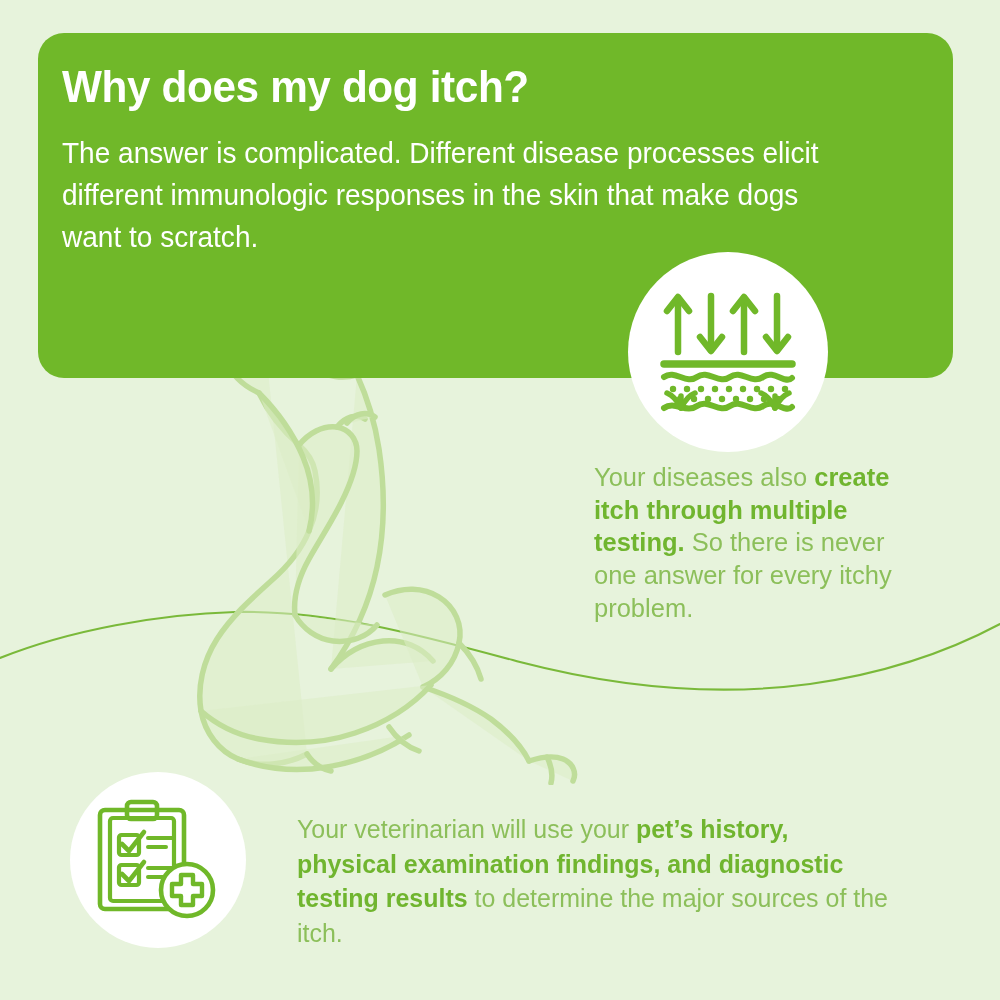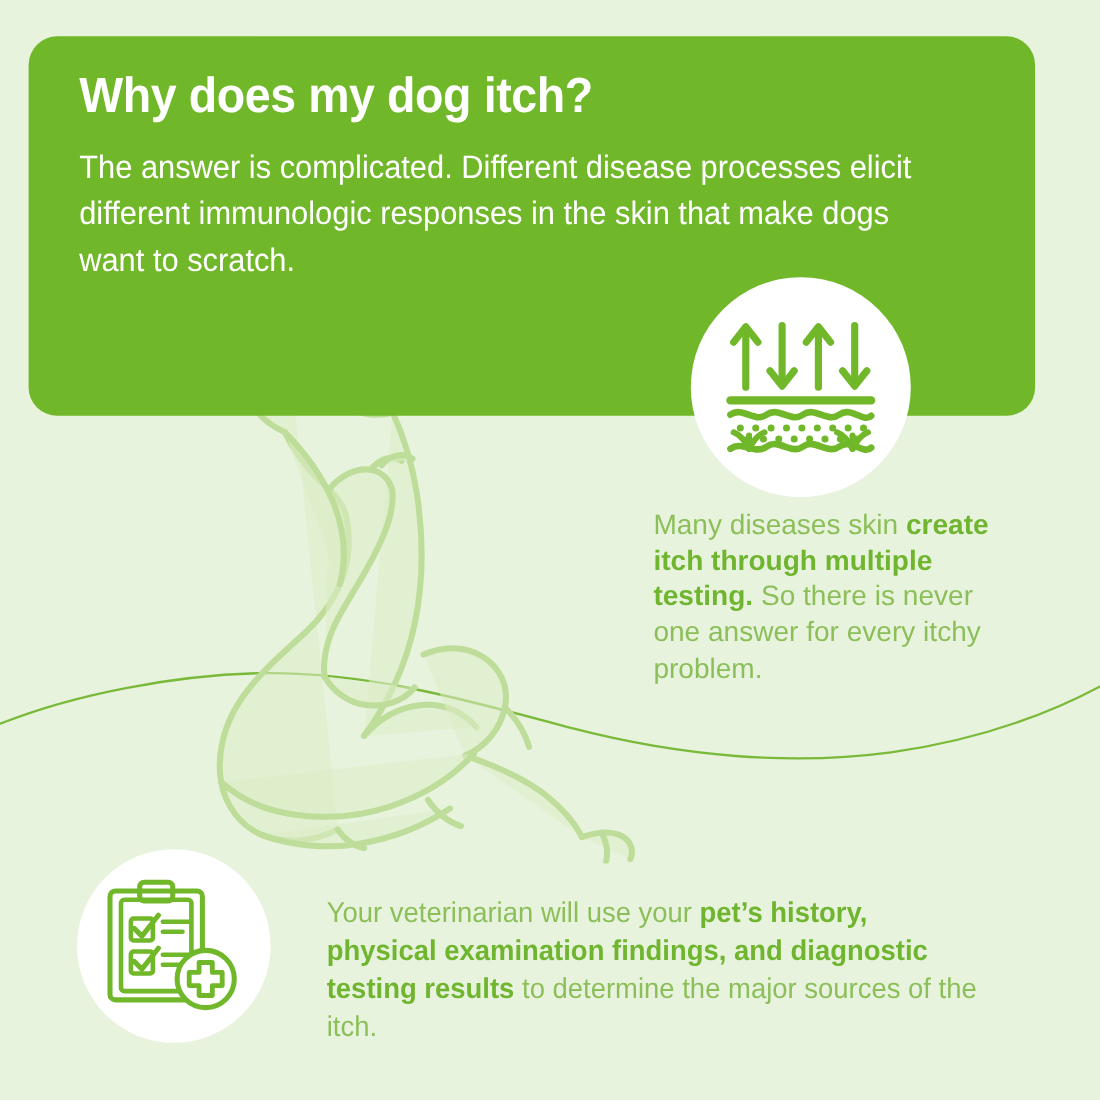--- a/index.html
+++ b/index.html
@@ -39,28 +39,28 @@
     left: 55px;
     top: 265px;
     width: 560px;
     height: 520px;
     pointer-events: none;
   }
 
   
   .header-panel {
     position: absolute;
-    left: 26px;
+    left: 38px;
     top: 33px;
     width: 915px;
     height: 345px;
     background: #70b829;
     border-radius: 26px;
     box-sizing: border-box;
-    padding: 30px 46px 0 46px;
+    padding: 30px 46px 0 24px;
   }
   .header-title {
     color: #ffffff;
     font-size: 45px;
     font-weight: bold;
     letter-spacing: -0.4px;
     line-height: 1.05;
     margin: 0 0 22px 0;
     font-family: "Liberation Sans", sans-serif;
     transform: scaleX(0.94);
@@ -256,21 +256,21 @@
           <circle cx="63" cy="111" r="3.2"></circle>
         <circle cx="77" cy="111" r="3.2"></circle>
           <circle cx="91" cy="111" r="3.2"></circle>
         <circle cx="105" cy="111" r="3.2"></circle>
           <circle cx="119" cy="111" r="3.2"></circle>
       </g>
     </svg>
   </div>
 
   <div class="callout callout-middle">
-    <span>Many diseases skin </span><b>create itch through multiple testing.</b><span> So there is never one answer for every itchy problem.</span>
+    <span>Your diseases also </span><b>create itch through multiple testing.</b><span> So there is never one answer for every itchy problem.</span>
   </div>
 
   <div class="icon-circle circle-clipboard">
     <svg width="124" height="122" viewBox="0 0 124 122">
       <g stroke="#70b829" fill="none" stroke-width="4.6" stroke-linecap="round" stroke-linejoin="round">
 
         <rect x="4" y="11" width="84" height="99" rx="5"></rect>
 
         <rect x="14" y="19" width="64" height="83" rx="3" stroke-width="4.2"></rect>
 

